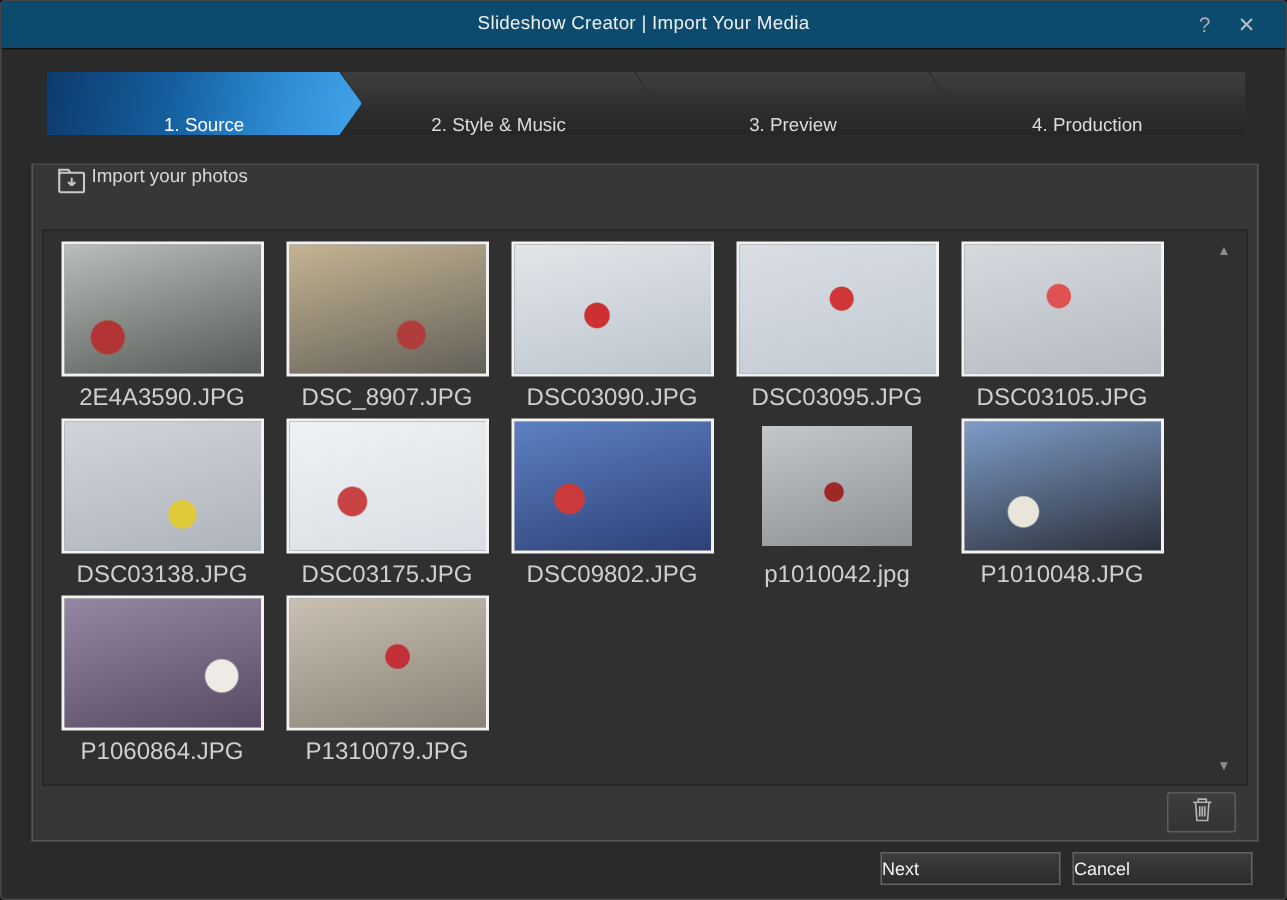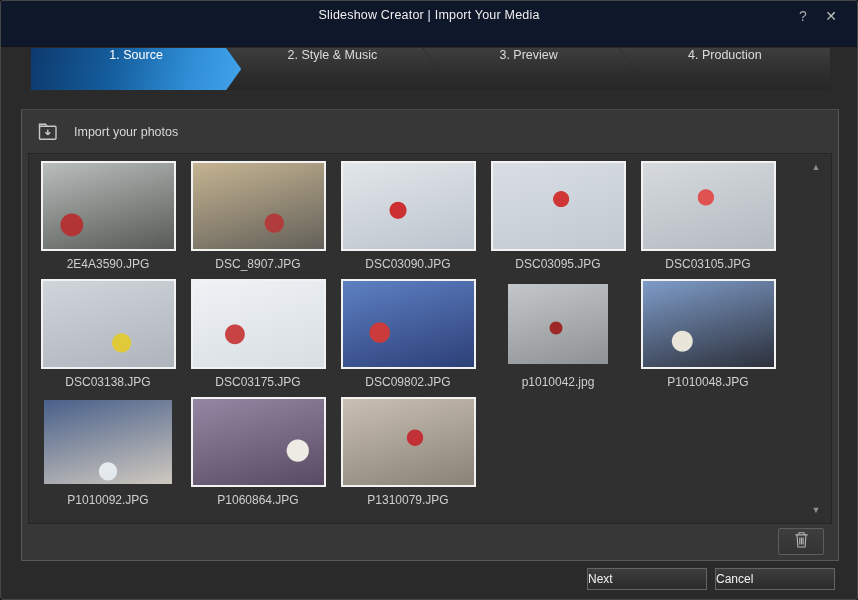--- a/index.html
+++ b/index.html
@@ -2,51 +2,51 @@
 <html><head>
 <meta charset="utf-8">
 <style>
   html,body{margin:0;padding:0;background:#101010;}
   *{box-sizing:border-box;font-family:"Liberation Sans",sans-serif;}
   .window{
     position:relative;width:858px;height:600px;background:#2a2a2a;
     border:1px solid #464646;border-radius:3px;overflow:hidden;
   }
   
-  .titlebar{position:absolute;left:0;top:0;width:100%;height:46px;background:#0f172a;border-bottom:1px solid #121212;}
+  .titlebar{position:absolute;left:0;top:0;width:100%;height:32px;background:#0c4a6e;border-bottom:1px solid #121212;}
   .title{position:absolute;left:0;right:0;top:7px;text-align:center;font-size:12.5px;color:#efefef;letter-spacing:.2px;}
   .tb-btn{position:absolute;top:5px;width:20px;height:20px;line-height:20px;text-align:center;font-size:14px;color:#a9a9a9;cursor:default;}
   .tb-help{right:44px;}
   .tb-close{right:16px;color:#bdbdbd;}
   
   .tabs{position:absolute;left:30px;top:47px;width:799px;height:42px;display:flex;}
   .tab{
-    flex:1;margin-left:-14px;position:relative;display:flex;align-items:flex-start;justify-content:center;
+    flex:1;margin-left:-14px;position:relative;display:flex;align-items:flex-end;justify-content:center;
     background:linear-gradient(180deg,#3e3e3e 0%,#2f2f2f 55%,#262626 100%);
     color:#dcdcdc;font-size:12.5px;
     clip-path:polygon(0 0,calc(100% - 15px) 0,100% 50%,calc(100% - 15px) 100%,0 100%,14px 50%);
     filter:drop-shadow(1px 0 0 #171717) drop-shadow(-1px 0 0 #171717);
   }
   .tab:nth-child(1){z-index:4;margin-left:0;clip-path:polygon(0 0,calc(100% - 15px) 0,100% 50%,calc(100% - 15px) 100%,0 100%);}
   .tab:nth-child(2){z-index:3;}
   .tab:nth-child(3){z-index:2;}
   .tab:nth-child(4){z-index:1;clip-path:polygon(0 0,100% 0,100% 100%,0 100%,14px 50%);}
   .tab.active{background:linear-gradient(100deg,#0d3a6d 0%,#155f9f 40%,#2f8ed6 75%,#43a3ea 100%);color:#ffffff;}
   
   .panel{position:absolute;left:20px;top:108px;width:818px;height:452px;background:#373737;border:1px solid #585858;border-top-color:#4a4a4a;}
-  .panel-header{display:flex;align-items:center;gap:13px;height:43px;padding:0 15px;}
+  .panel-header{display:flex;height:43px;padding:0 15px;}
   .panel-header .hicon{width:24px;height:20px;display:flex;align-items:center;justify-content:center;}
   .panel-header .hlabel{font-size:12.5px;color:#d8d8d8;}
   .scrollarea{position:relative;margin:0 6px;height:371px;background:#303030;border:1px solid #252525;}
   .grid{position:absolute;left:4px;top:4px;width:755px;display:flex;flex-wrap:wrap;}
   .cell{width:150px;height:118px;display:flex;flex-direction:column;align-items:center;}
   .thumbbox{height:96px;display:flex;align-items:center;justify-content:center;width:100%;}
   .thumb{background:#777;}
   .thumb.bordered{border:2px solid #f2f2f2;}
-  .fname{margin-top:3px;font-size:12px;color:#cfcfcf;white-space:nowrap;}
+  .fname{margin-top:3px;font-size:16px;color:#cfcfcf;white-space:nowrap;}
   .scroll-arrow{position:absolute;right:6px;width:18px;height:14px;text-align:center;font-size:9px;color:#8d8d8d;line-height:14px;cursor:default;}
   .scroll-up{top:6px;}
   .scroll-down{bottom:6px;}
   
   .strip{position:relative;height:35px;}
   .trash-btn{position:absolute;right:14px;top:4px;width:46px;height:27px;border:1px solid #5e5e5e;border-radius:2px;background:linear-gradient(180deg,#3e3e3e,#333333);display:flex;align-items:center;justify-content:center;}
   
   .footer-btn{position:absolute;width:120px;height:22px;background:linear-gradient(180deg,#3d3d3d,#2b2b2b);border:1px solid #646464;color:#f2f2f2;font-size:12px;display:flex;align-items:center;bottom:9px;}
   .btn-next{right:150px;}
   .btn-cancel{right:22px;margin-left:28px;}
@@ -147,26 +147,20 @@
             <div class="fname">p1010042.jpg</div>
           </div>
           <div class="cell">
             <div class="thumbbox">
               <div class="thumb bordered" style="width: 135px; height: 90px; background: radial-gradient(circle at 30% 70%, rgb(233, 229, 219) 0px, rgb(233, 229, 219) 9%, rgba(0, 0, 0, 0) 10%), linear-gradient(165deg, rgb(126, 156, 200), rgb(44, 48, 59));"></div>
             </div>
             <div class="fname">P1010048.JPG</div>
           </div>
           <div class="cell">
             <div class="thumbbox">
-              <div class="thumb" style="width: 128px; height: 84px; background: radial-gradient(circle at 50% 85%, rgb(228, 233, 238) 0px, rgb(228, 233, 238) 9%, rgba(0, 0, 0, 0) 10%), linear-gradient(165deg, rgb(73, 96, 138), rgb(207, 201, 191));"></div>
-            </div>
-            <div class="fname">P1010092.JPG</div>
-          </div>
-          <div class="cell">
-            <div class="thumbbox">
               <div class="thumb bordered" style="width: 135px; height: 90px; background: radial-gradient(circle at 80% 60%, rgb(238, 235, 228) 0px, rgb(238, 235, 228) 9%, rgba(0, 0, 0, 0) 10%), linear-gradient(165deg, rgb(149, 135, 163), rgb(89, 74, 99));"></div>
             </div>
             <div class="fname">P1060864.JPG</div>
           </div>
           <div class="cell">
             <div class="thumbbox">
               <div class="thumb bordered" style="width: 135px; height: 90px; background: radial-gradient(circle at 55% 45%, rgb(194, 48, 56) 0px, rgb(194, 48, 56) 9%, rgba(0, 0, 0, 0) 10%), linear-gradient(165deg, rgb(201, 192, 179), rgb(139, 130, 119));"></div>
             </div>
             <div class="fname">P1310079.JPG</div>
           </div>

